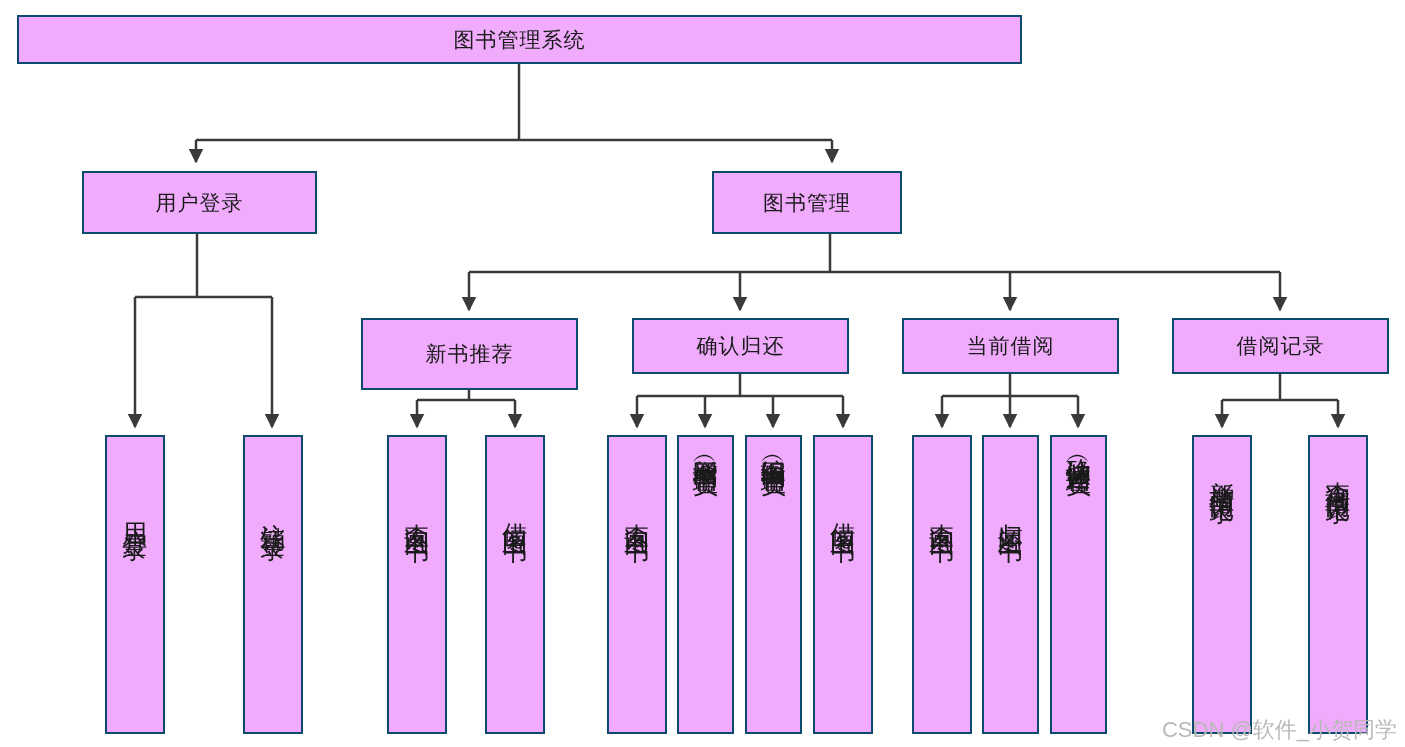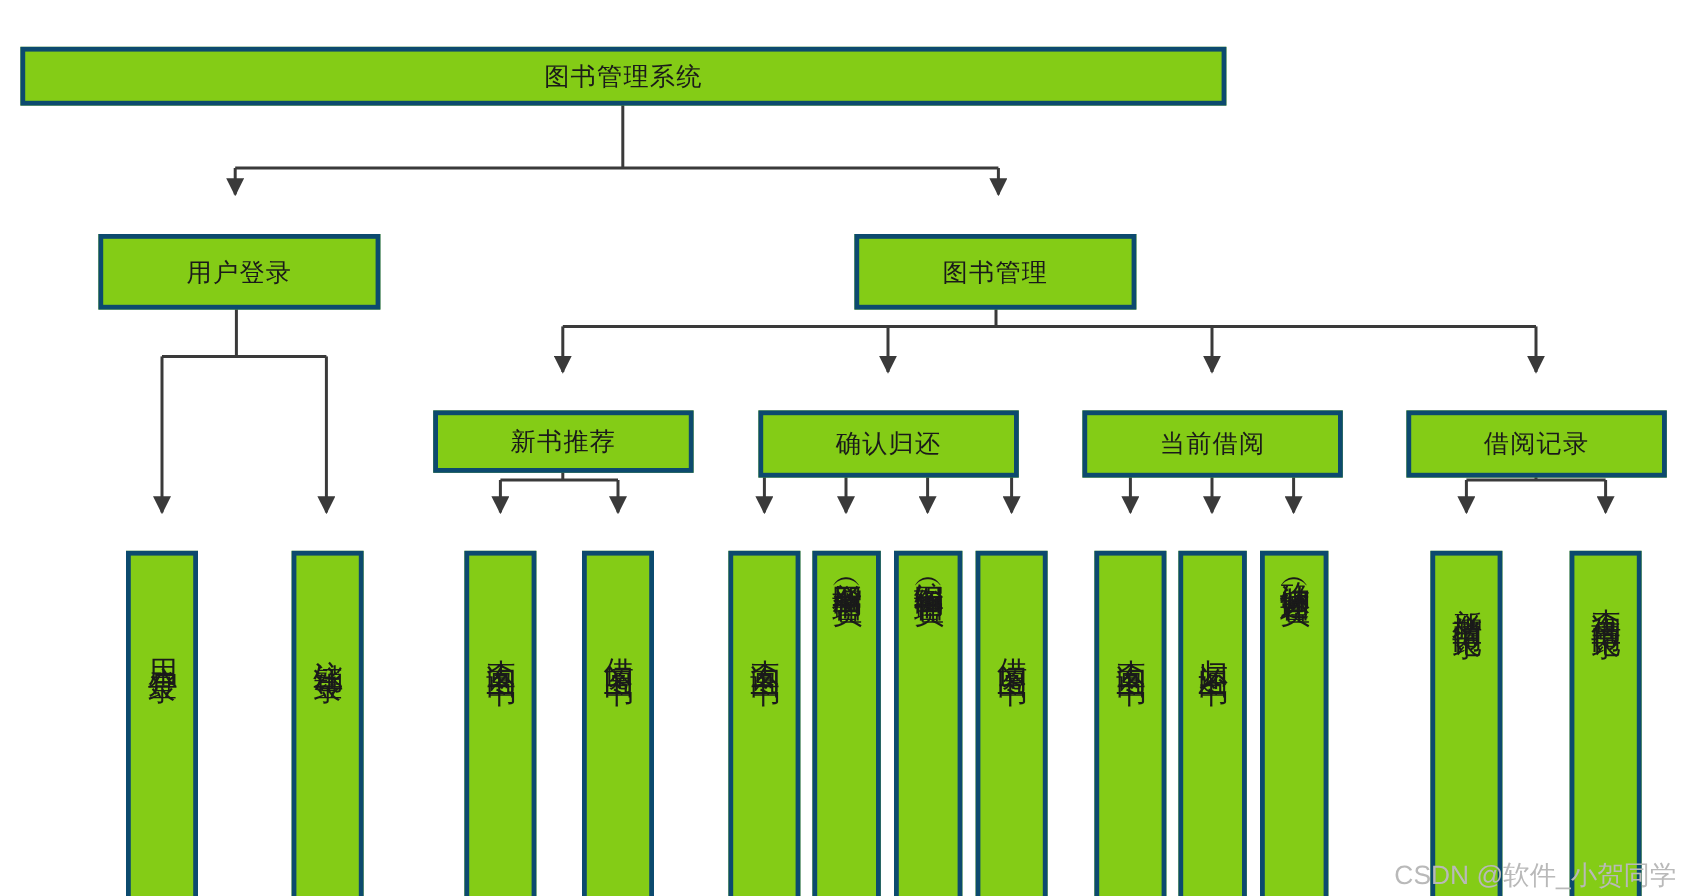--- a/index.html
+++ b/index.html
@@ -20,27 +20,26 @@
   #edges {
     position: absolute;
     left: 0;
     top: 0;
     width: 1405px;
     height: 747px;
   }
   .node {
     position: absolute;
     box-sizing: border-box;
-    border: 4px solid #0c4a6e;
-    background: #84cc16;
+    border: 2px solid #0c4a6e;
+    background: #f0abfc;
     display: flex;
     align-items: center;
     justify-content: center;
     color: #1a1a1a;
-    margin-top: 24px;
   }
   .node.horiz {
     font-size: 21px;
     letter-spacing: 1px;
   }
   .node.vert {
     align-items: flex-start;
     justify-content: center;
     padding-top: 6px;
   }
@@ -123,25 +122,25 @@
     </g>
   </svg>
 
   <div class="node horiz" style="left:17px; top:15px; width:1005px; height:49px;">
     <span>图书管理系统</span>
   </div>
 
   <div class="node horiz" style="left:82px; top:171px; width:235px; height:63px;">
     <span>用户登录</span>
   </div>
-  <div class="node horiz" style="left:712px; top:171px; width:235px; height:63px;">
+  <div class="node horiz" style="left:712px; top:171px; width:190px; height:63px;">
     <span>图书管理</span>
   </div>
 
-  <div class="node horiz" style="left:361px; top:318px; width:217px; height:52px;">
+  <div class="node horiz" style="left:361px; top:318px; width:217px; height:72px;">
     <span>新书推荐</span>
   </div>
   <div class="node horiz" style="left:632px; top:318px; width:217px; height:56px;">
     <span>确认归还</span>
   </div>
   <div class="node horiz" style="left:902px; top:318px; width:217px; height:56px;">
     <span>当前借阅</span>
   </div>
   <div class="node horiz" style="left:1172px; top:318px; width:217px; height:56px;">
     <span>借阅记录</span>

